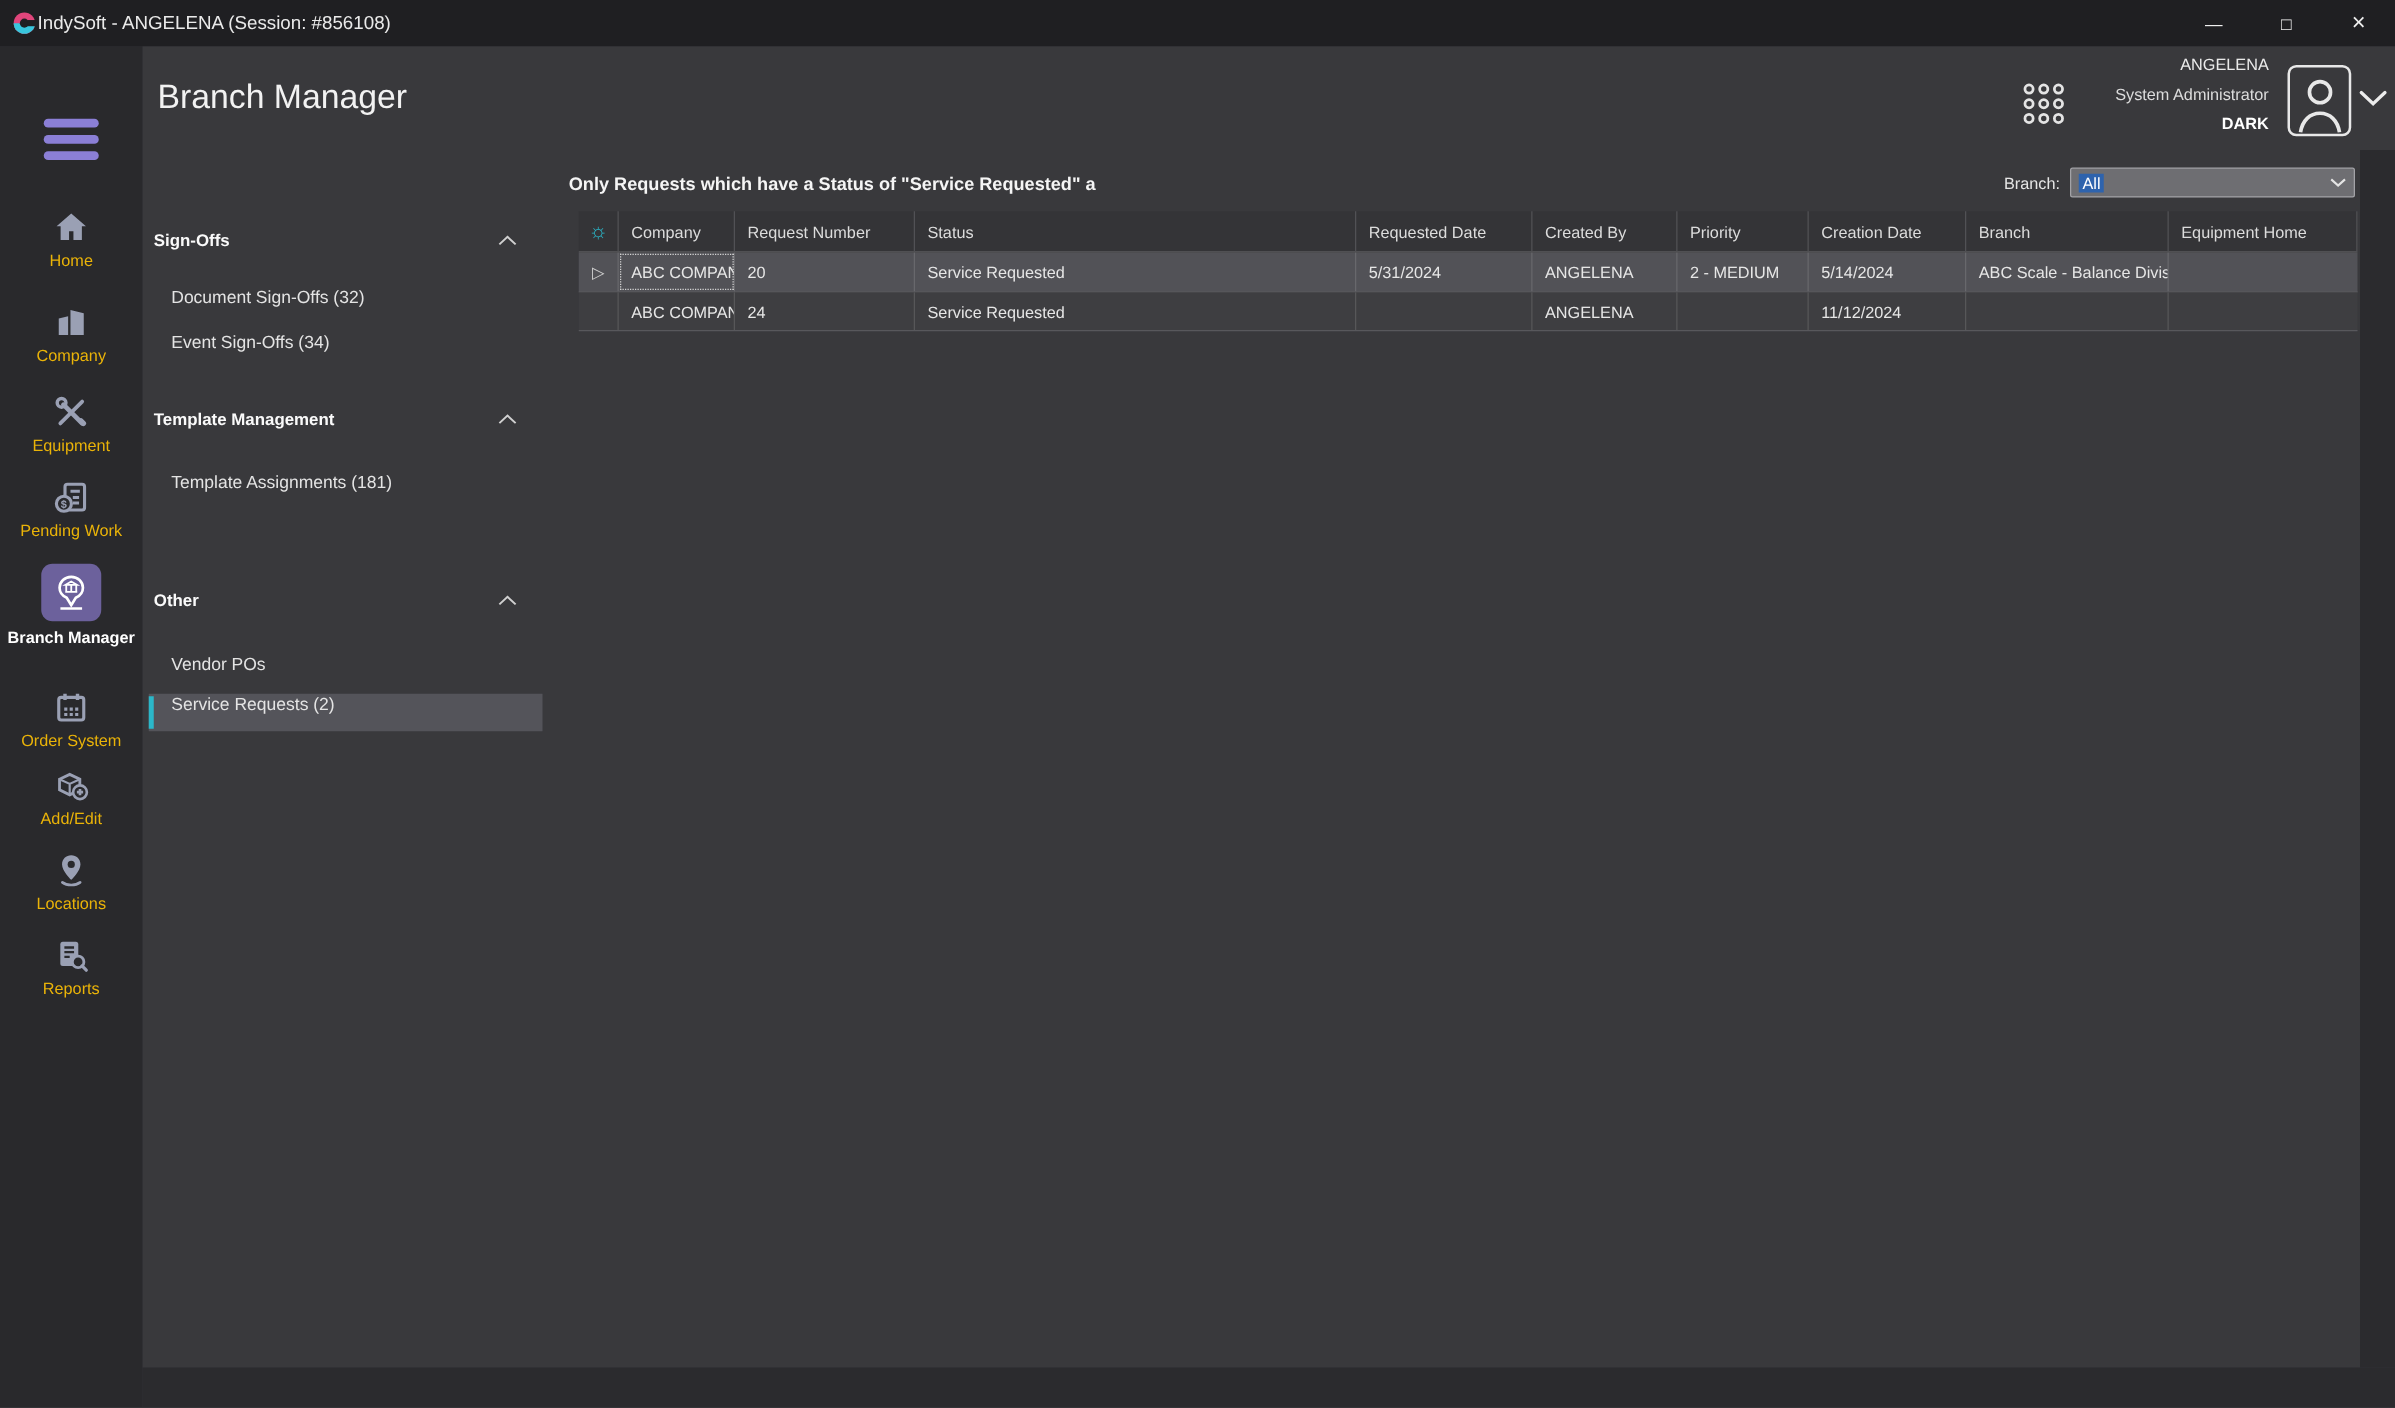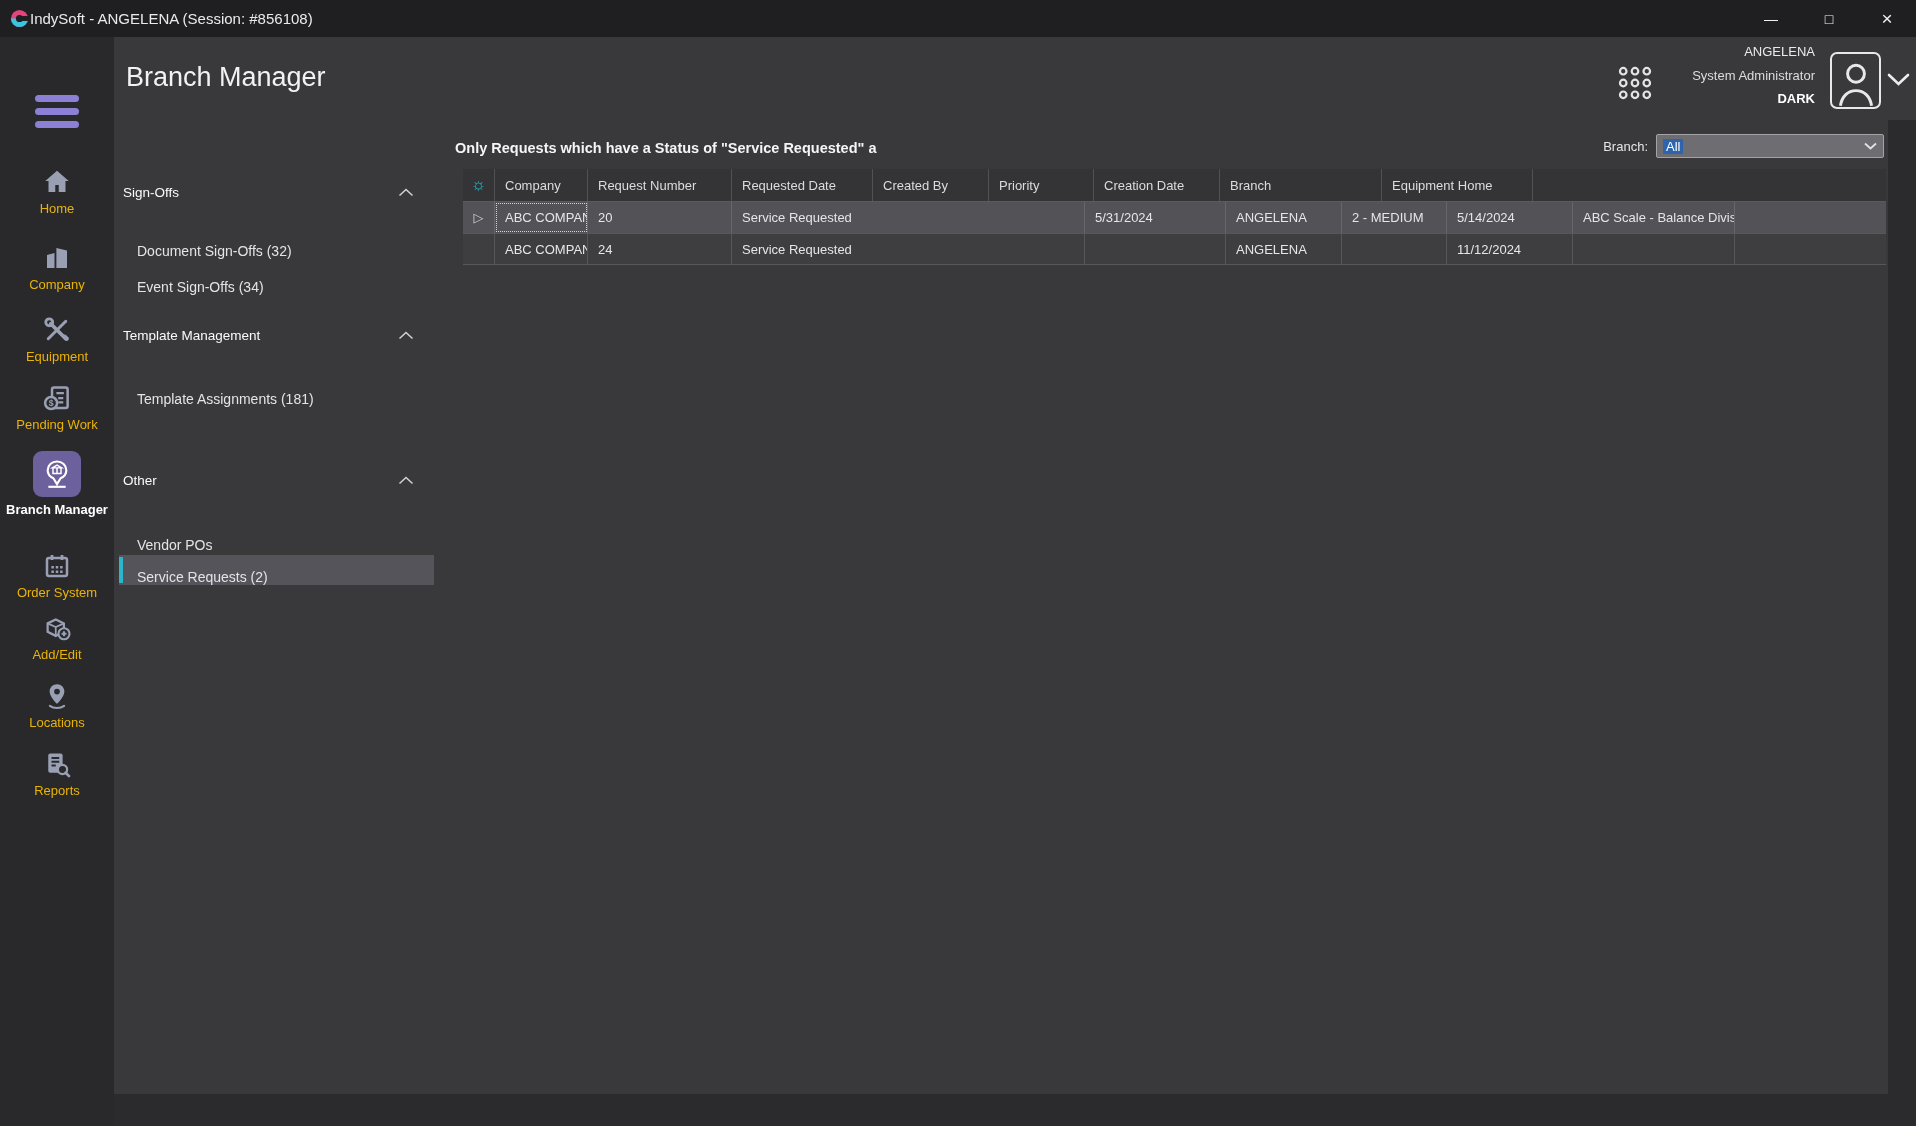--- a/index.html
+++ b/index.html
@@ -26,23 +26,23 @@
   .nav-icon { width:30px; height:30px; margin:0 auto; color:#9aa0b4; }
   .nav-icon svg { width:30px; height:30px; display:block; }
   .nav-label { margin-top:4px; font-size:13px; color:#eab308; line-height:15px; }
   .nav-item.active .nav-tile { width:48px; height:46px; margin:0 auto; background:#6c619c;
     border-radius:9px; display:flex; align-items:center; justify-content:center; }
   .nav-item.active .nav-label { font-weight:bold; color:#ffffff; line-height:17px; padding:0 4px; }
   
   .panel { position:absolute; left:114px; top:37px; width:320px; height:1057px; }
   .sec-header { position:absolute; left:9px; right:20px; height:22px; display:flex;
     justify-content:space-between; align-items:center; cursor:pointer; }
-  .sec-title { font-size:13.5px; font-weight:normal; color:#fafafa; }
+  .sec-title { font-size:13.5px; font-weight:bold; color:#fafafa; }
   .panel-item { position:absolute; left:5px; right:0; height:30px; display:flex;
-    align-items:flex-end; padding-left:18px; font-size:14px; color:#e4e4e4; cursor:pointer; }
+    align-items:flex-start; padding-left:18px; font-size:14px; color:#e4e4e4; cursor:pointer; }
   .panel-item.selected { background:#54545a; }
   .panel-item.selected .sel-bar { position:absolute; left:0; top:2px; bottom:2px; width:4px; background:#2bb7c9; }
   
   .page-title { position:absolute; left:126px; top:62px; font-size:27px; color:#f2f2f2; }
   .edge-right  { position:absolute; left:1888px; top:120px; width:28px; height:974px; background:#2b2b2e; }
   .edge-bottom { position:absolute; left:114px; top:1094px; width:1802px; height:32px; background:#2b2b2e; }
   .grid-header { position:absolute; left:455px; top:140px; font-size:14.5px; font-weight:bold; color:#f5f5f5; }
   .branch-label { position:absolute; left:1560px; top:139px; width:88px; text-align:right; font-size:13px; color:#e6e6e6; }
   .branch-select { position:absolute; left:1656px; top:134px; width:228px; height:24px;
     background:#6e6e72; border:1px solid #a3a3a7; border-radius:2px; display:flex;
@@ -294,20 +294,21 @@
   </span>
 </div>
 
 <div class="grid">
   <div class="g-row g-head">
     <div class="g-cell c0">
         <span class="sun">☼</span>
       </div>
     <div class="g-cell c1">Company</div>
     <div class="g-cell c2">Request Number</div>
+    <div class="g-cell c3">Status</div>
     <div class="g-cell c4">Requested Date</div>
     <div class="g-cell c5">Created By</div>
     <div class="g-cell c6">Priority</div>
     <div class="g-cell c7">Creation Date</div>
     <div class="g-cell c8">Branch</div>
     <div class="g-cell c9">Equipment Home</div>
   </div>
 
   <div class="g-row g-r1">
     <div class="g-cell c0">

